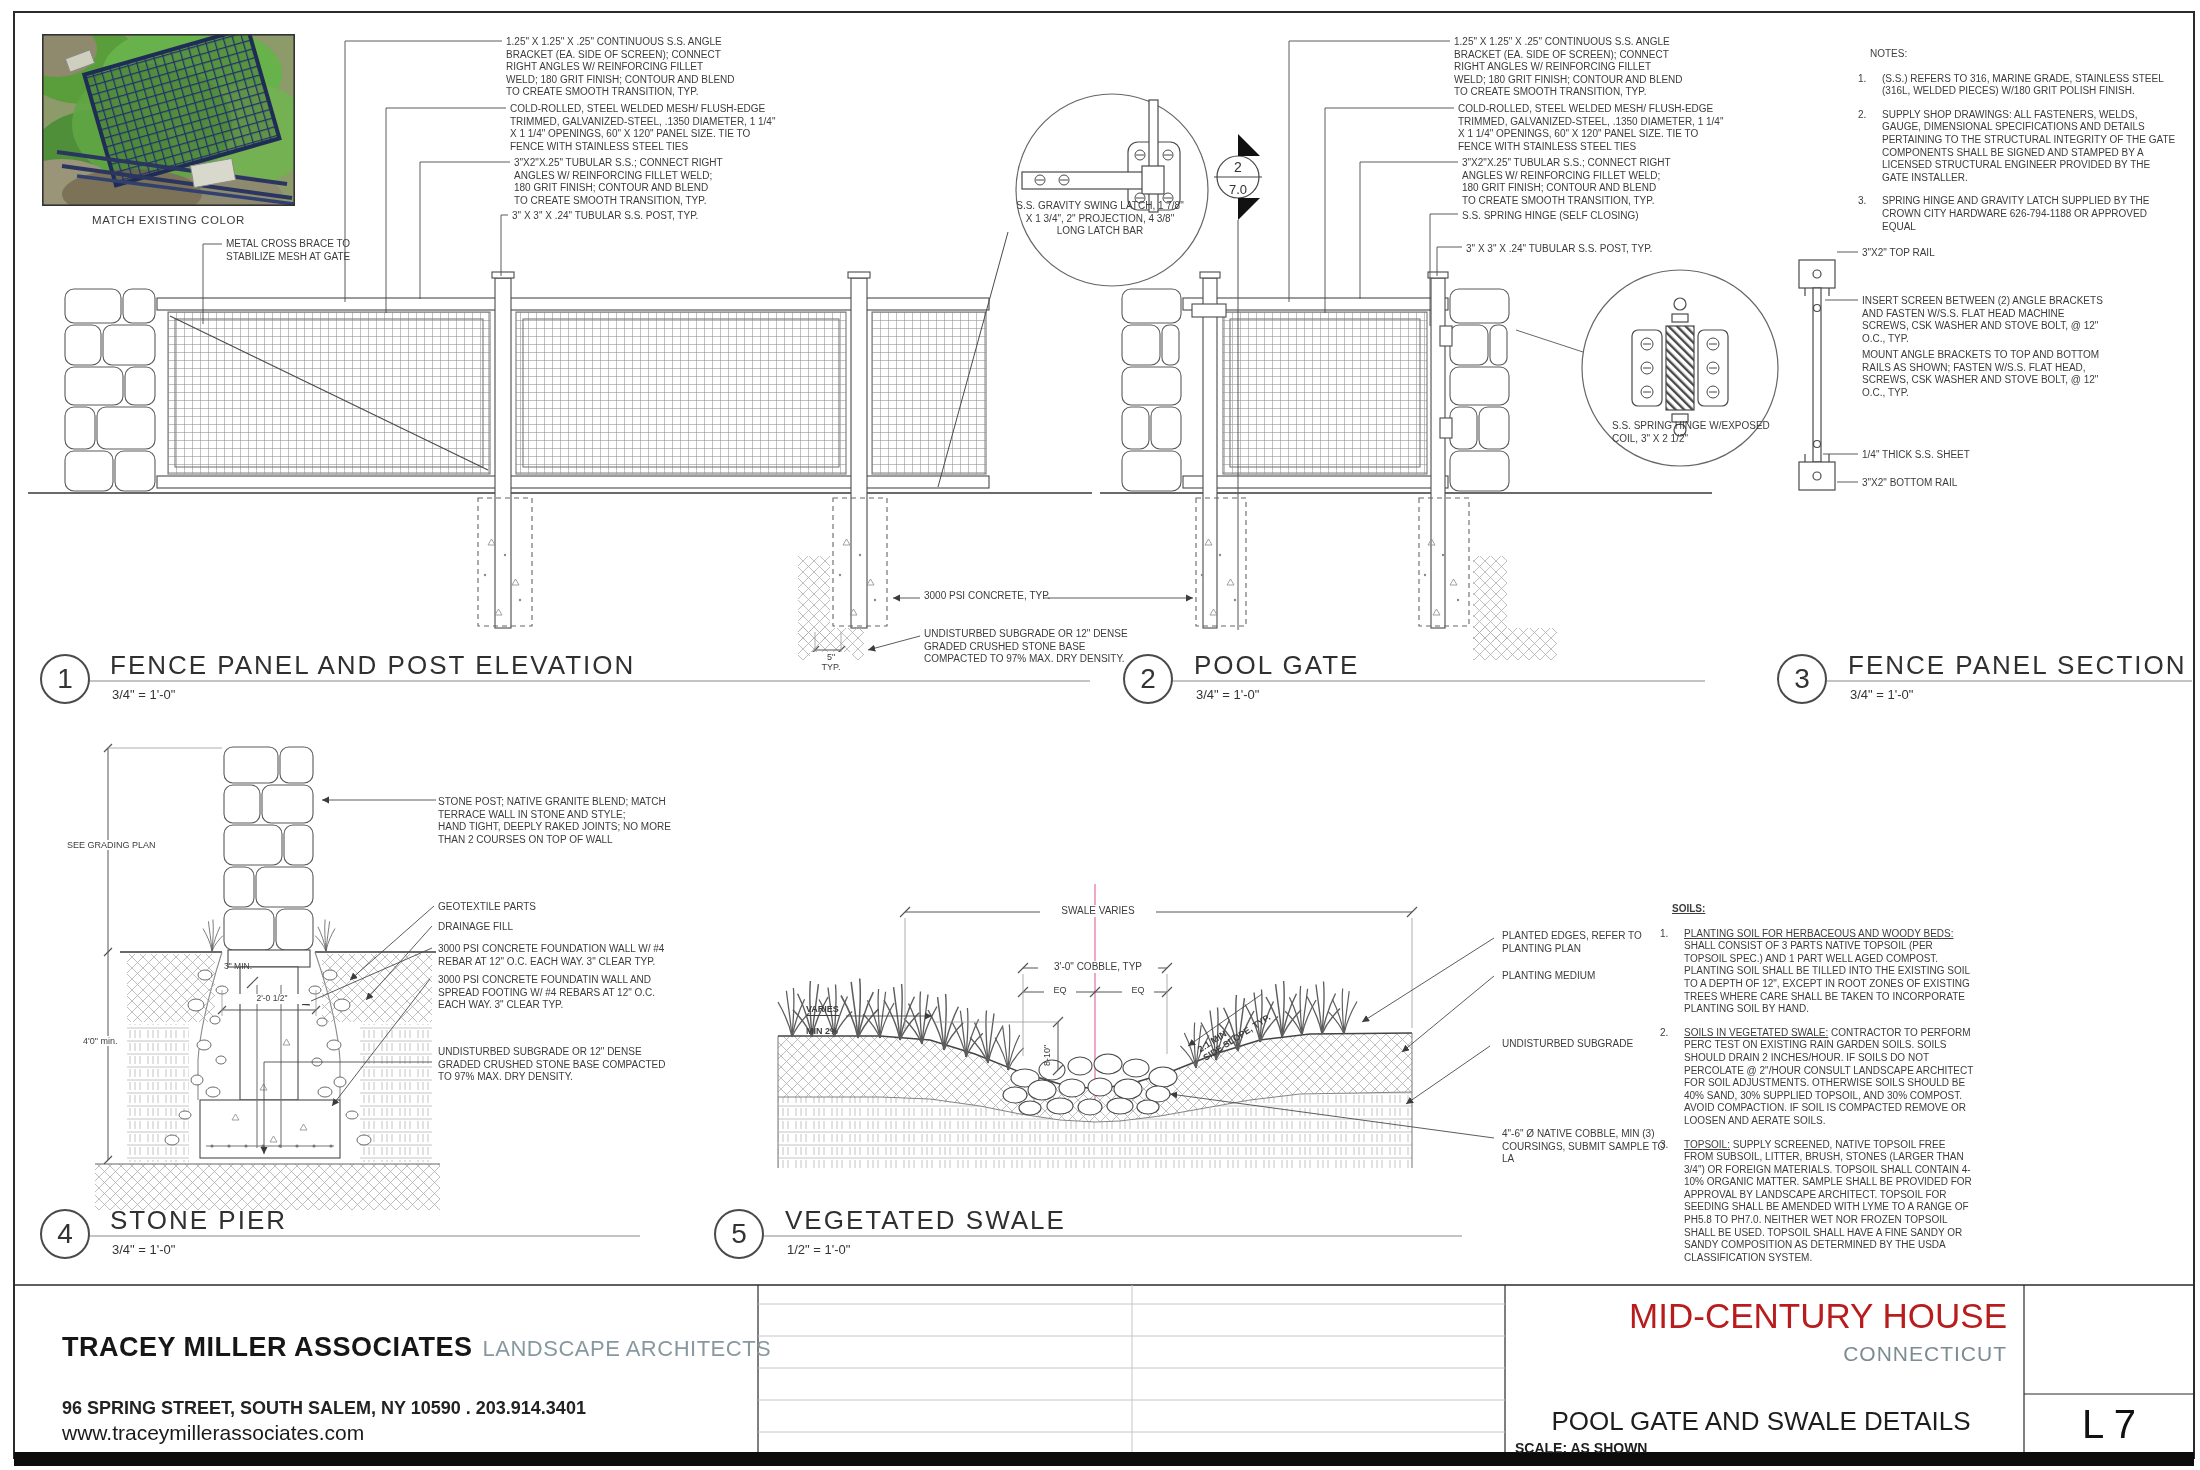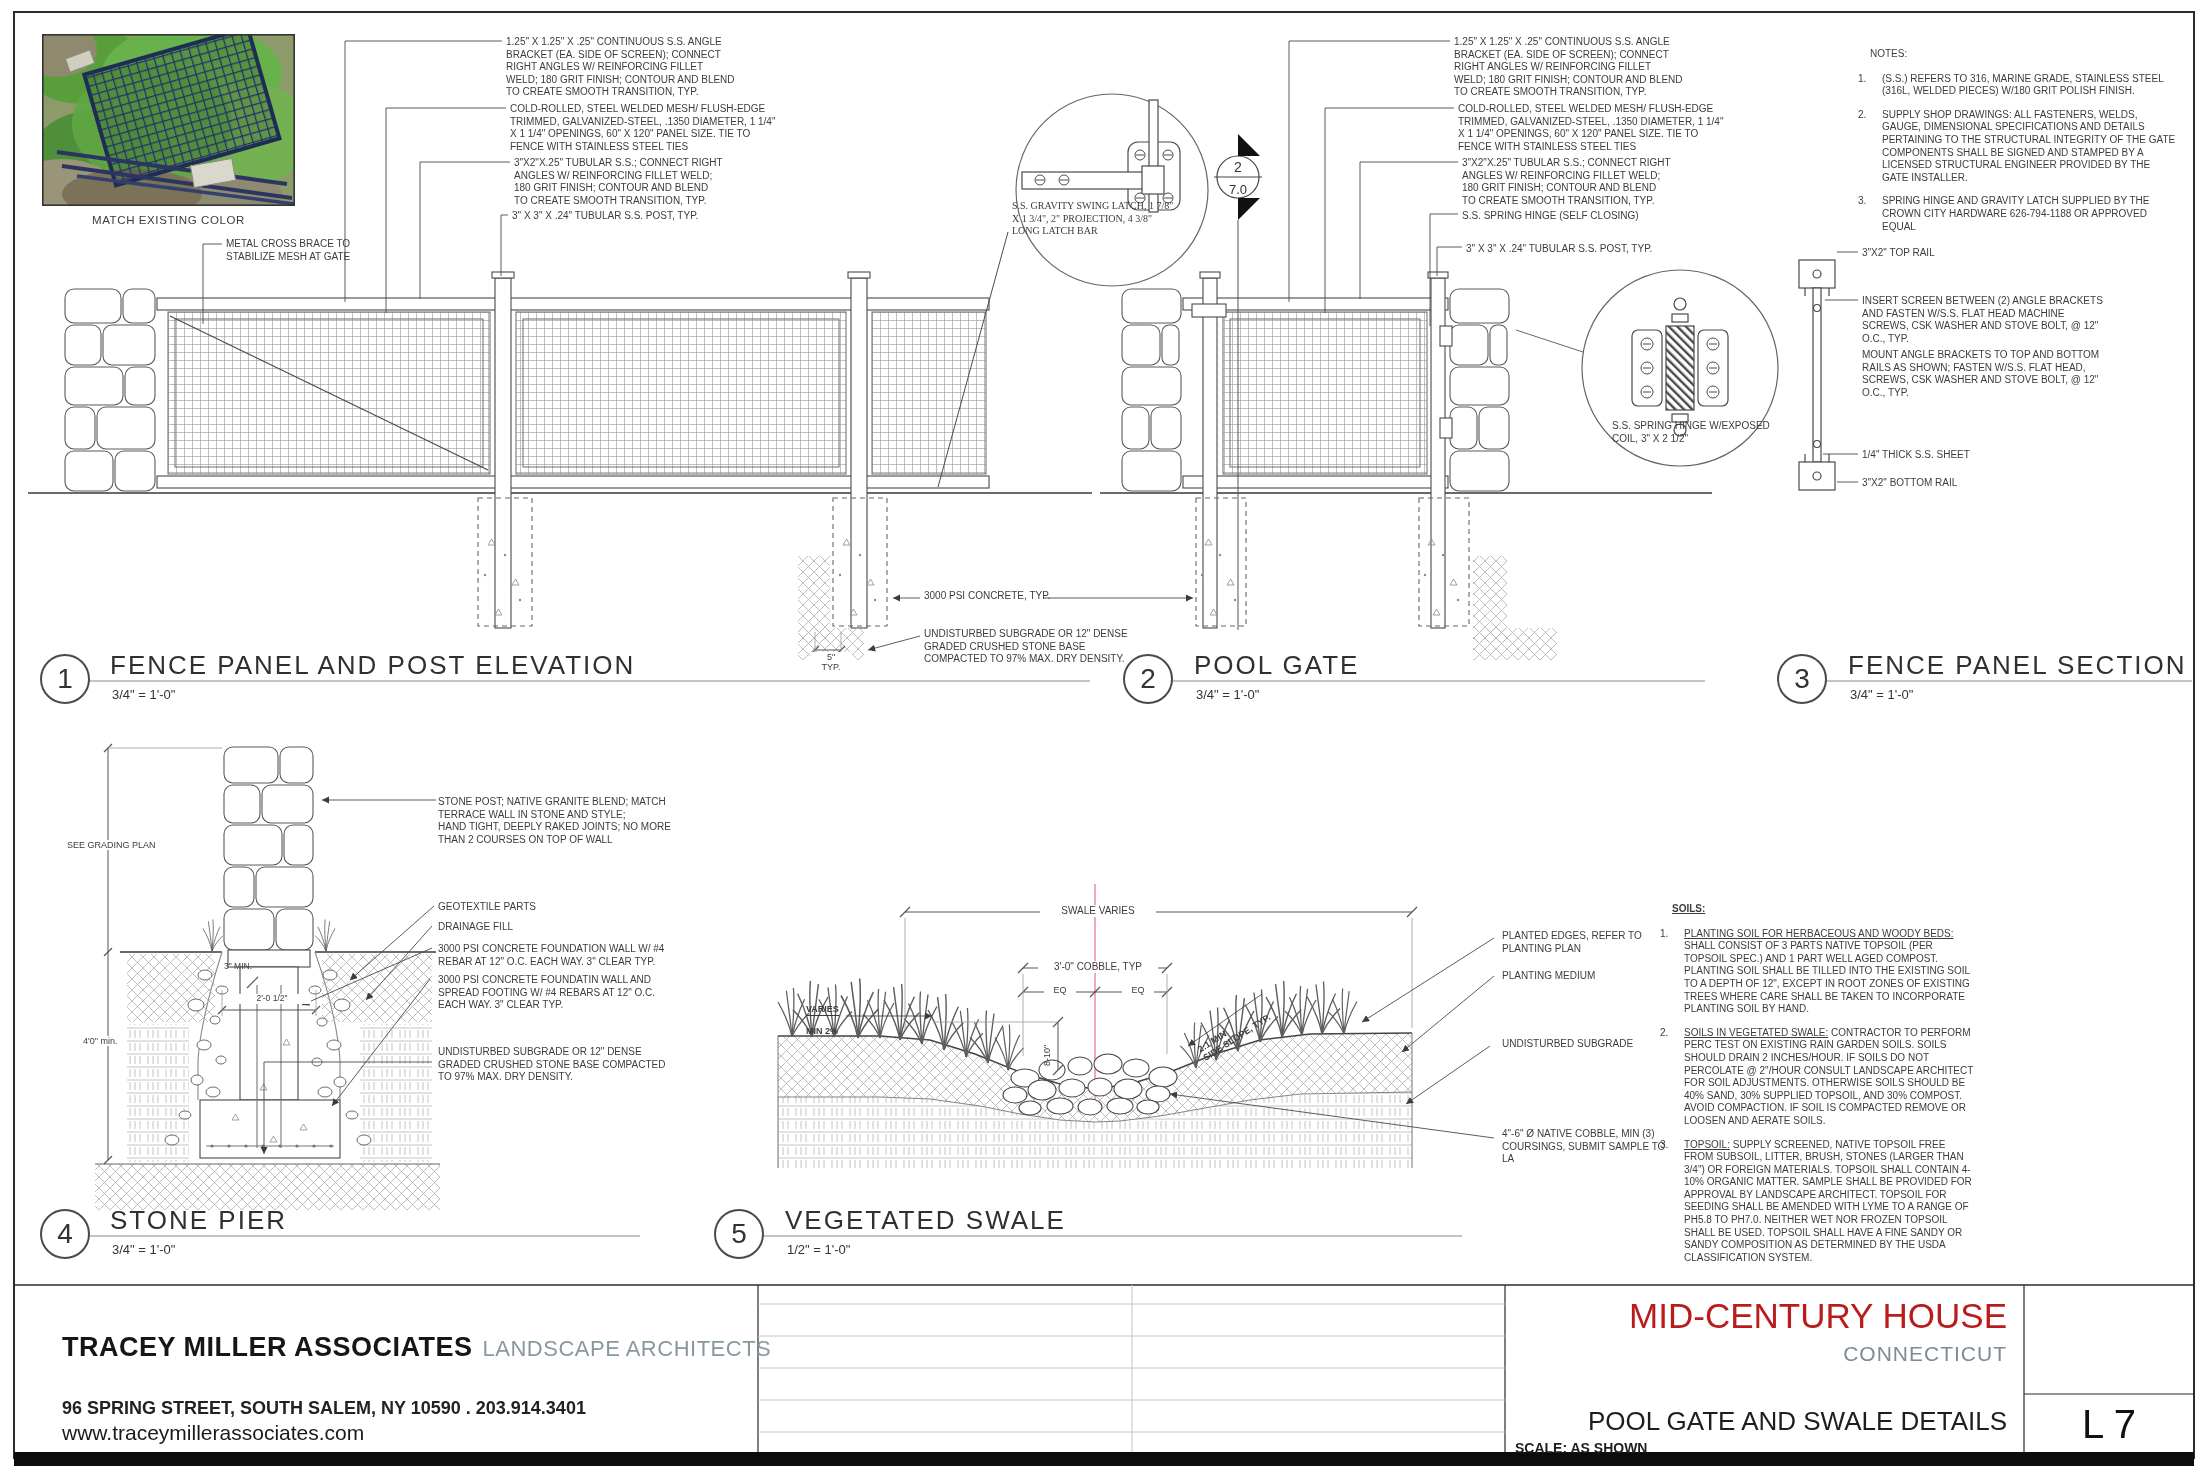--- a/index.html
+++ b/index.html
@@ -1,21 +1,21 @@
 <!DOCTYPE html>
 <html><head>
 <meta charset="utf-8">
 <style>
   html,body{margin:0;padding:0;background:#d9d9d9;}
   .sheet{position:relative;width:2200px;height:1470px;background:#ffffff;overflow:hidden;
          font-family:"Liberation Sans", sans-serif;color:#3c3c3c;}
   .sheet svg.linework{position:absolute;left:0;top:0;}
   .abs{position:absolute;}
   .ann{position:absolute;font-size:10px;line-height:1.26;color:#3c3c3c;white-space:pre-line;}
-  .ann.r{text-align:left;font-family:Liberation Serif, serif;}
+  .ann.r{text-align:center;}
   .dim{position:absolute;font-size:9px;line-height:1.15;color:#3c3c3c;white-space:pre-line;}
   .dimbg{background:#fff;padding:0 3px;text-align:center;}
   .rot90{transform:rotate(-90deg);transform-origin:left top;}
   .rot33{transform:rotate(-33deg);transform-origin:left top;font-weight:bold;}
   .bold{font-weight:bold;}
   .dnum{position:absolute;width:46px;height:46px;border:2px solid #4a4a4a;border-radius:50%;
         display:flex;align-items:center;justify-content:center;font-size:28px;color:#333;background:#fff;}
   .dtitle{position:absolute;font-size:26px;letter-spacing:2px;color:#303030;white-space:nowrap;}
   .dscale{position:absolute;font-size:13px;color:#333;}
   .caption{position:absolute;font-size:11.5px;letter-spacing:.6px;color:#3c3c3c;text-align:center;}
@@ -26,21 +26,21 @@
   .nn{width:24px;flex:none;}
   .nt{flex:1;}
   .lead{text-decoration:underline;}
   .u{border-bottom:1px solid #3c3c3c;display:inline-block;}
   .firm{position:absolute;left:62px;top:1332px;font-size:27px;font-weight:bold;color:#161616;letter-spacing:.5px;}
   .firmtype{font-size:22px;color:#87989e;font-weight:normal;margin-left:10px;letter-spacing:.5px;}
   .addr{position:absolute;left:62px;top:1398px;font-size:18px;font-weight:bold;color:#222;}
   .web{position:absolute;left:62px;top:1421px;font-size:21px;color:#1a1a1a;}
   .proj{position:absolute;left:1515px;top:1296px;width:492px;text-align:right;font-size:35px;color:#b91c1c;}
   .loc{position:absolute;left:1515px;top:1342px;width:492px;text-align:right;font-size:21px;color:#7b8c92;letter-spacing:1px;}
-  .stitle{position:absolute;left:1515px;top:1406px;width:492px;text-align:right;font-size:26px;color:#1d1d1d;}
+  .stitle{position:absolute;left:1515px;top:1406px;width:492px;text-align:center;font-size:26px;color:#1d1d1d;}
   .sscale{position:absolute;left:1515px;top:1440px;width:492px;text-align:left;font-size:14px;font-weight:bold;color:#1d1d1d;}
   .snum{position:absolute;left:2024px;top:1402px;width:170px;text-align:center;font-size:40px;color:#111;}
 </style>
 </head>
 <body>
 
 <div class="sheet">
 
   <svg class="linework" width="2200" height="1470" viewBox="0 0 2200 1470">
     <defs>

